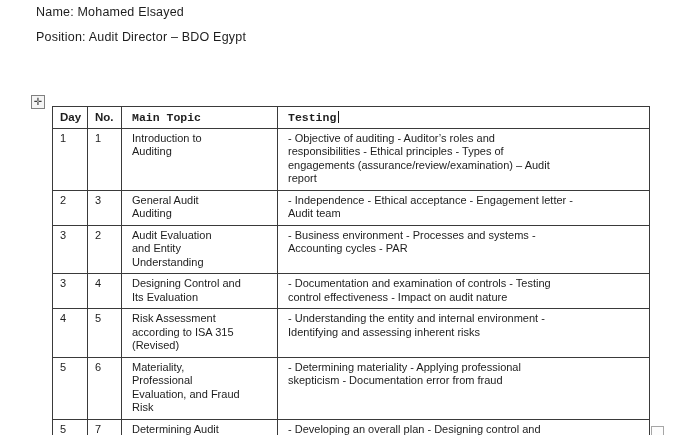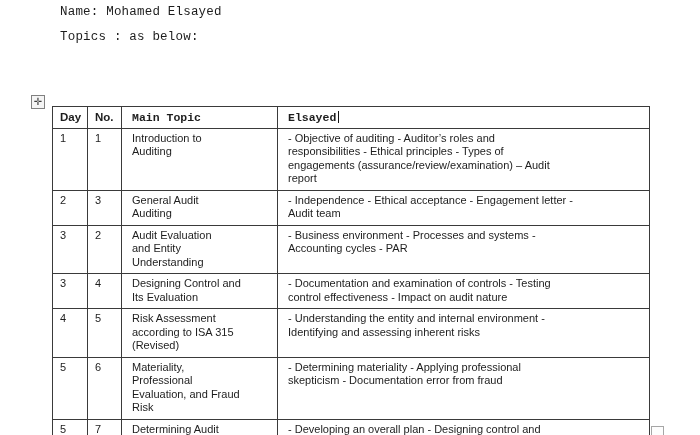--- a/index.html
+++ b/index.html
@@ -6,21 +6,21 @@
   body {
     width:700px; height:435px;
     background:#ffffff;
     font-family:"Liberation Sans", sans-serif;
     color:#1d1d1d;
     position:relative;
     overflow:hidden;
   }
 
   
-  .intro { position:absolute; left:60px; top:6px;font-family:Liberation Mono, monospace; }
+  .intro { position:absolute; left:36px; top:6px; }
   .intro p {
     margin:0 0 12px 0;
     font-size:12.5px;
     line-height:13px;
     letter-spacing:0.2px;
   }
 
   
   .move-handle {
     position:absolute; left:31px; top:95px;
@@ -75,40 +75,40 @@
     width:11px; height:11px;
     border:1px solid #a6a6a6;
     background:#fdfdfd;
   }
 </style>
 </head>
 <body>
 
 <div class="intro">
   <p>Name: Mohamed Elsayed</p>
-  <p>Topics : as below:</p>
+  <p>Position: Audit Director – BDO Egypt</p>
 </div>
 
 <div class="move-handle">
   <span>✛</span>
 </div>
 
 <table class="doc-table">
   <colgroup>
     <col style="width:35px">
       <col style="width:34px">
       <col style="width:156px">
       <col style="width:372px">
   </colgroup>
   <thead>
     <tr>
       <th><span>Day</span></th>
       <th><span>No.</span></th>
       <th class="cell-topic"><span>Main Topic</span></th>
-      <th class="cell-details"><span>Elsayed</span><span class="caret"></span></th>
+      <th class="cell-details"><span>Testing</span><span class="caret"></span></th>
     </tr>
   </thead>
   <tbody>
     <tr>
       <td>1</td>
       <td>1</td>
       <td class="cell-topic">Introduction to
 Auditing</td>
       <td class="cell-details">- Objective of auditing - Auditor’s roles and
 responsibilities - Ethical principles - Types of

